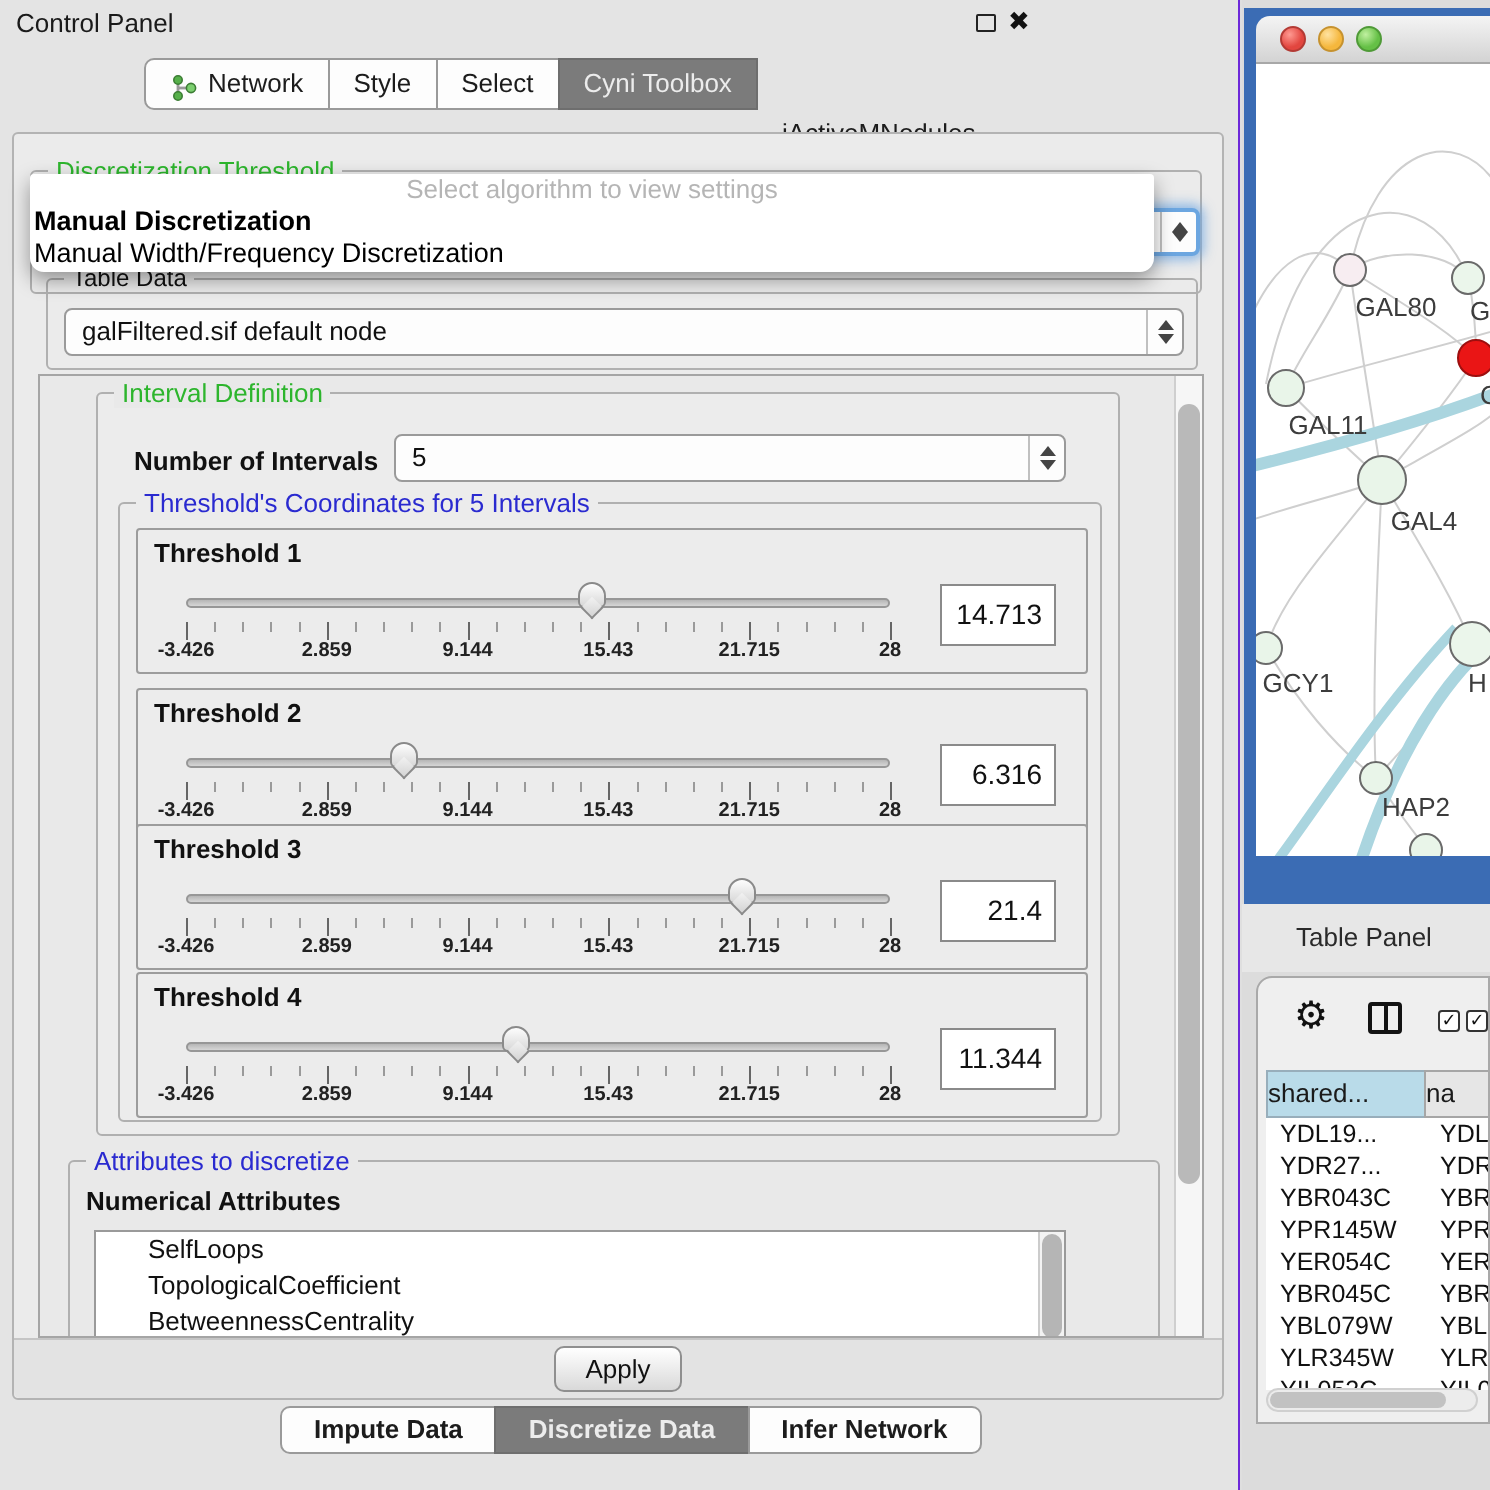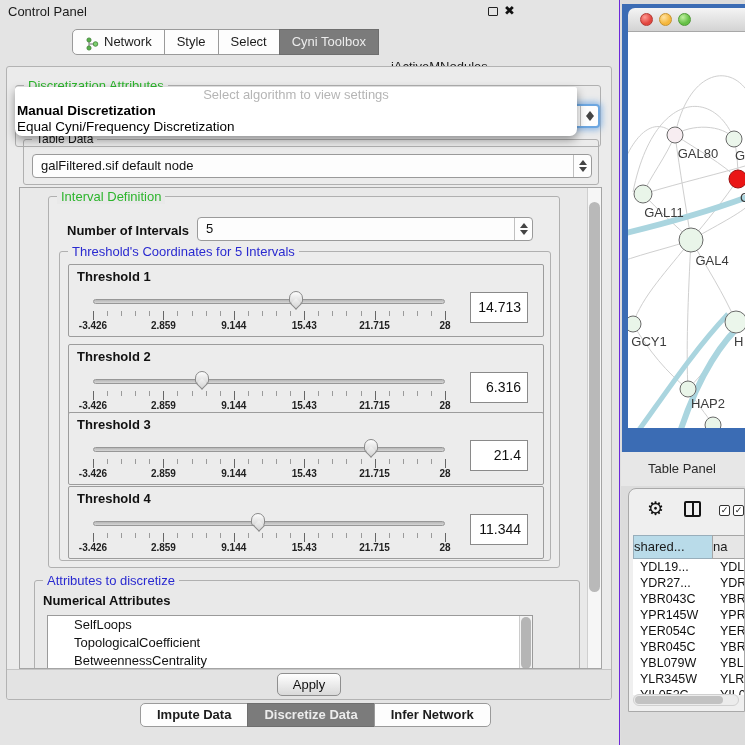--- a/index.html
+++ b/index.html
@@ -141,33 +141,33 @@
           <span>Cyni Toolbox</span>
         </div>
       <div class="seg">
           <span>jActiveMNodules</span>
         </div>
     </div>
 
     <div class="outer-panel">
 
       <div class="groupbox" style="left:8px;top:18px;width:586px;height:62px;">
-        <span class="gtitle green">Discretization Attributes</span>
+        <span class="gtitle green">Discretization Threshold</span>
         <div class="combo focus" style="left:14px;top:18px;width:570px;">
           <span class="spin">
               <i class="tri-up"></i>
               <i class="tri-dn"></i>
             </span>
         </div>
       </div>
 
       <div class="popup">
         <div class="ph">Select algorithm to view settings</div>
         <div class="opt b">Manual Discretization</div>
-        <div class="opt">Equal Cyni/Frequency Discretization</div>
+        <div class="opt">Manual Width/Frequency Discretization</div>
       </div>
 
       <div class="groupbox" style="left:16px;top:72px;width:576px;height:46px;">
         <span class="gtitle black">Table Data</span>
         <div class="combo" style="left:8px;top:14px;width:560px;">
           <span>galFiltered.sif default node</span>
           <span class="spin">
               <i class="tri-up"></i>
               <i class="tri-dn"></i>
             </span>

